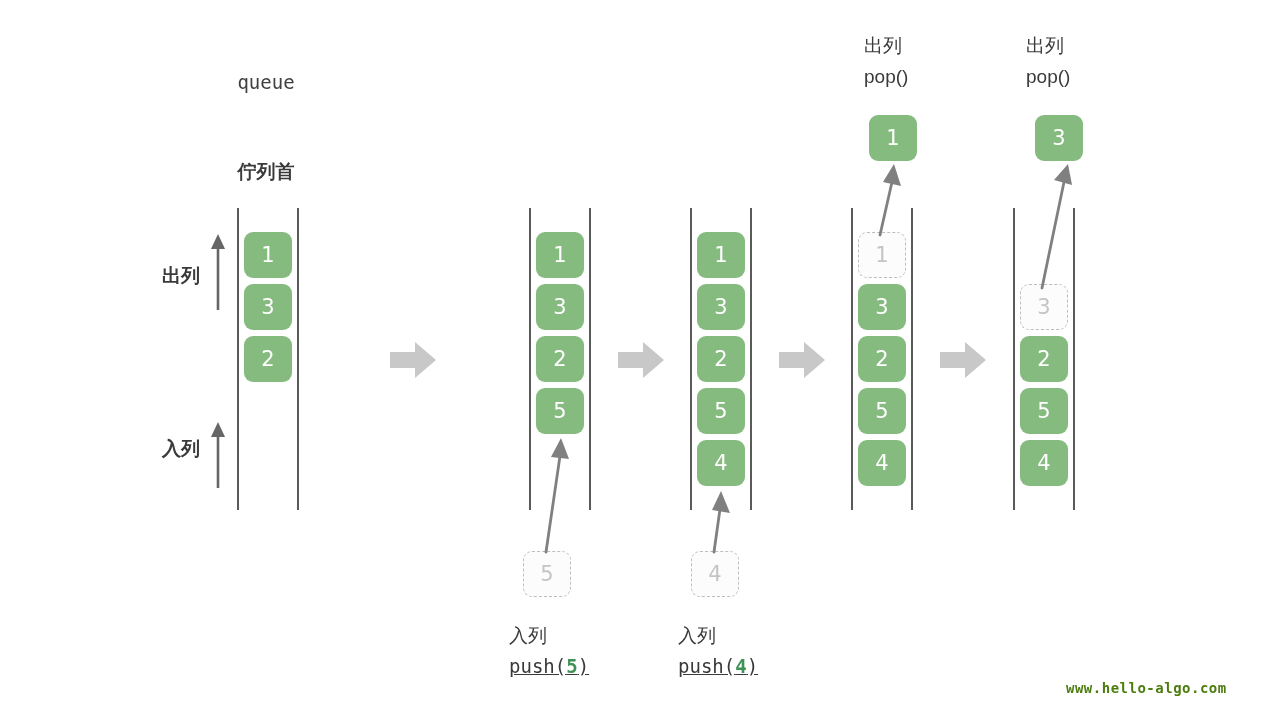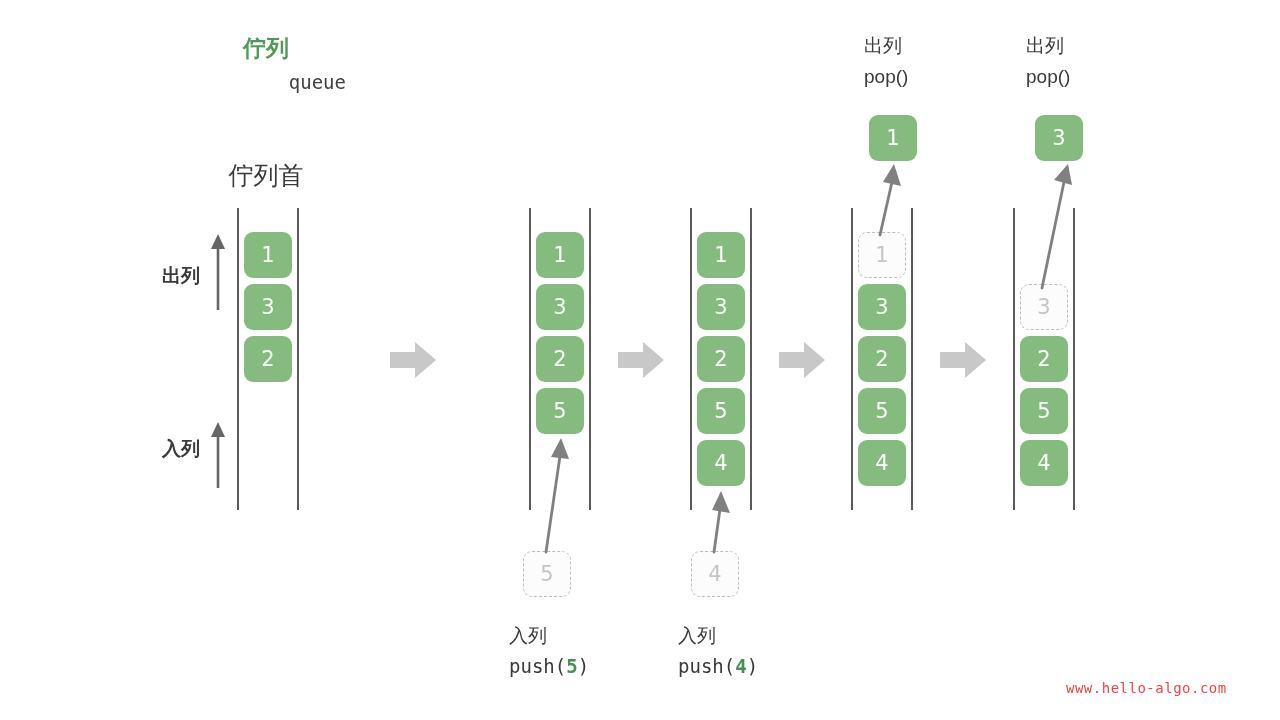--- a/index.html
+++ b/index.html
@@ -19,21 +19,21 @@
   .title-cn{
     font-size:23px;font-weight:bold;color:#4e9a57;
     text-align:center;white-space:nowrap;
   }
   .title-en{
     font-size:19px;color:#3f3f3f;text-align:center;white-space:nowrap;
     font-family:"DejaVu Sans Mono","Liberation Mono",monospace;
   }
 
   .head-label{
-    font-size:25px;font-weight:normal;color:#3a3a3a;
+    font-size:19px;font-weight:bold;color:#3a3a3a;
     text-align:center;white-space:nowrap;
   }
 
   .side-label{
     font-size:19px;font-weight:bold;color:#3a3a3a;
     white-space:nowrap;text-align:right;
   }
 
   
   .rail{
@@ -58,44 +58,44 @@
 
   
   .step-arrow{width:46px;height:40px;}
 
   
   .op-cap{
     font-size:19px;color:#3a3a3a;white-space:nowrap;text-align:left;
     line-height:31px;
   }
   .op-cap .cn{font-family:"DejaVu Sans","Liberation Sans",sans-serif;}
-  .op-cap .mono{font-family:"DejaVu Sans Mono","Liberation Mono",monospace;}
+  .op-cap .mono{font-family:"DejaVu Sans Mono","Liberation Mono",monospace;text-decoration:underline;}
   .op-cap .num{color:#3f9155;font-weight:bold;}
 
   .pop-cap{
     font-size:19px;color:#3a3a3a;white-space:nowrap;text-align:left;
     line-height:31px;
   }
   .pop-cap .mono{font-family:Liberation Sans, sans-serif;}
 
   .watermark{
-    font-size:14px;color:#ef4444;white-space:nowrap;
+    font-size:14px;color:#4d7c0f;white-space:nowrap;
     font-family:"DejaVu Sans Mono","Liberation Mono",monospace;
     letter-spacing:0.5px;
+    font-weight:bold;
   }
 
   svg{overflow:visible;}
 </style>
 </head>
 <body>
 
 <div id="stage">
 
-  <div class="abs title-cn" style="left:186px;top:33px;width:160px;">佇列</div>
-  <div class="abs title-en" style="left:186px;top:71px;width:160px;text-align:right;">queue</div>
+  <div class="abs title-en" style="left:186px;top:71px;width:160px;">queue</div>
 
   <div class="abs head-label" style="left:186px;top:159px;width:160px;">佇列首</div>
 
   <div class="abs side-label" style="left:80px;top:263px;width:120px;">出列</div>
   <svg class="abs" style="left:206px;top:232px;" width="24" height="80">
     <line x1="12" y1="78" x2="12" y2="14" stroke="#666" stroke-width="2.6"></line>
     <polygon points="12,2 5,17 19,17" fill="#666"></polygon>
   </svg>
 
   <div class="abs side-label" style="left:80px;top:436px;width:120px;">入列</div>

